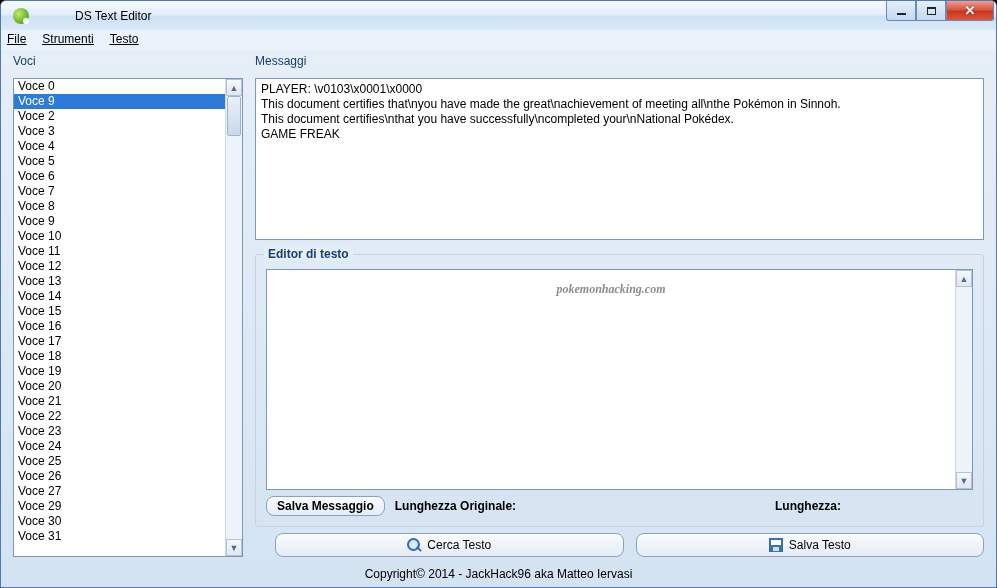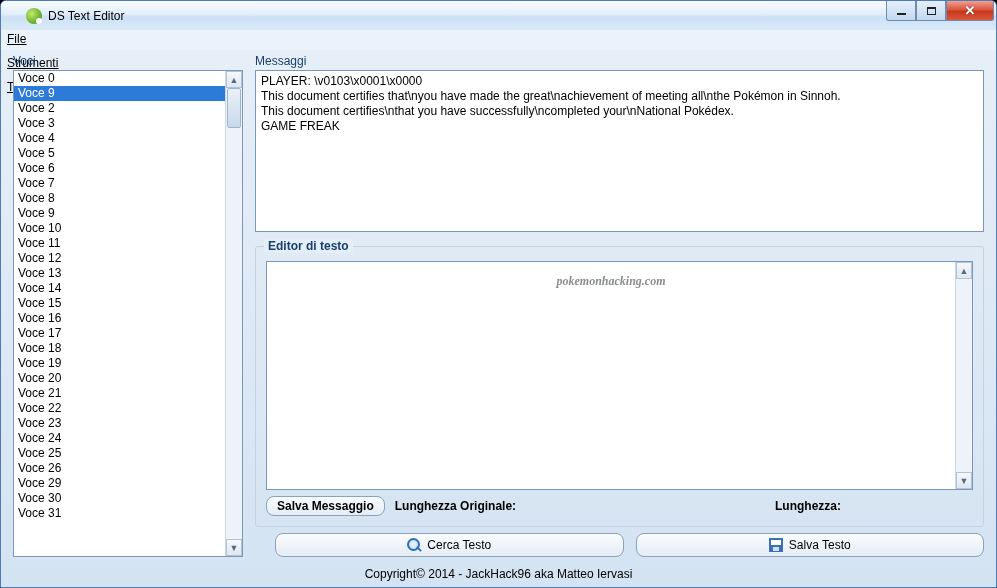--- a/index.html
+++ b/index.html
@@ -20,22 +20,23 @@
     display: flex;
     flex-direction: column;
     position: relative;
   }
   .titlebar {
     height: 29px;
     background: linear-gradient(to bottom, #f7fbff 0%, #e2eefb 45%, #cde1f5 55%, #d9e9f8 100%);
     border-radius: 5px 5px 0 0;
     display: flex;
     align-items: center;
-    padding-left: 25px;
+    padding-left: 12px;
     position: relative;
+    gap: 40px;
   }
   .titlebar-icon {
     width: 16px; height: 16px;
     background: radial-gradient(circle at 35% 35%, #c6e86a, #6ab42e 60%, #3b7e13);
     border-radius: 50%;
     margin-right: 6px;
     position: relative;
   }
   .titlebar-icon::after {
     content:""; position:absolute; width:6px; height:6px; border-radius:50%;
@@ -56,31 +57,30 @@
     width: 48px;
     background: linear-gradient(to bottom, #f19e93, #d9573d 45%, #c7381e 55%, #dc5739);
     border-radius: 0 0 3px 0;
     color: #fff;
     font-weight: bold;
   }
   .win-btn.min span { width:9px; height:2px; background:#222; display:block; margin-top:6px;}
   .win-btn.max span { width:9px; height:8px; border:1px solid #222; border-top:2px solid #222; display:block;}
   .win-btn.close span { font-size:13px; line-height:12px; text-shadow: 0 0 2px rgba(0,0,0,.5);}
   .menubar {
-    height: 20px; padding: 2px 6px 0 6px; display:flex; gap: 10px;
+    height: 20px; padding: 2px 6px 0 6px; display:flex; gap: 16px;
     background: #eaf2fb;
-    flex-direction: column;
   }
   .menubar span { text-decoration: underline; text-decoration-color:#000; text-underline-offset: 1px; cursor:default; }
   .menubar .item { color:#000; }
   .content {
     flex:1; display:flex; gap:12px; padding: 4px 12px 6px 12px;
   }
   .left-col { width: 230px; display:flex; flex-direction:column; }
-  .label { color:#1a3e6e; margin-bottom: 2px; font-size:12px; }
+  .label { color:#1a3e6e; margin-bottom: 10px; font-size:12px; }
   .listbox {
     flex:1; background:#fff; border:1px solid #7a98b7;
     display:flex; position:relative; overflow:hidden;
   }
   .list-inner { flex:1; overflow:hidden; }
   .list-item {
     padding: 0 4px; height: 15px; line-height:15px; color:#000;
     white-space:nowrap;
   }
   .list-item.selected { background:#2d7bd8; color:#fff; }
@@ -217,20 +217,21 @@
             <div class="list-item">Voce 17</div>
             <div class="list-item">Voce 18</div>
             <div class="list-item">Voce 19</div>
             <div class="list-item">Voce 20</div>
             <div class="list-item">Voce 21</div>
             <div class="list-item">Voce 22</div>
             <div class="list-item">Voce 23</div>
             <div class="list-item">Voce 24</div>
             <div class="list-item">Voce 25</div>
             <div class="list-item">Voce 26</div>
+            <div class="list-item">Voce 27</div>
             <div class="list-item">Voce 29</div>
             <div class="list-item">Voce 30</div>
             <div class="list-item">Voce 31</div>
           </div>
         <div class="scrollbar">
           <div class="sb-btn">▲</div>
           <div class="sb-track">
             <div class="sb-thumb"></div>
           </div>
           <div class="sb-btn">▼</div>

